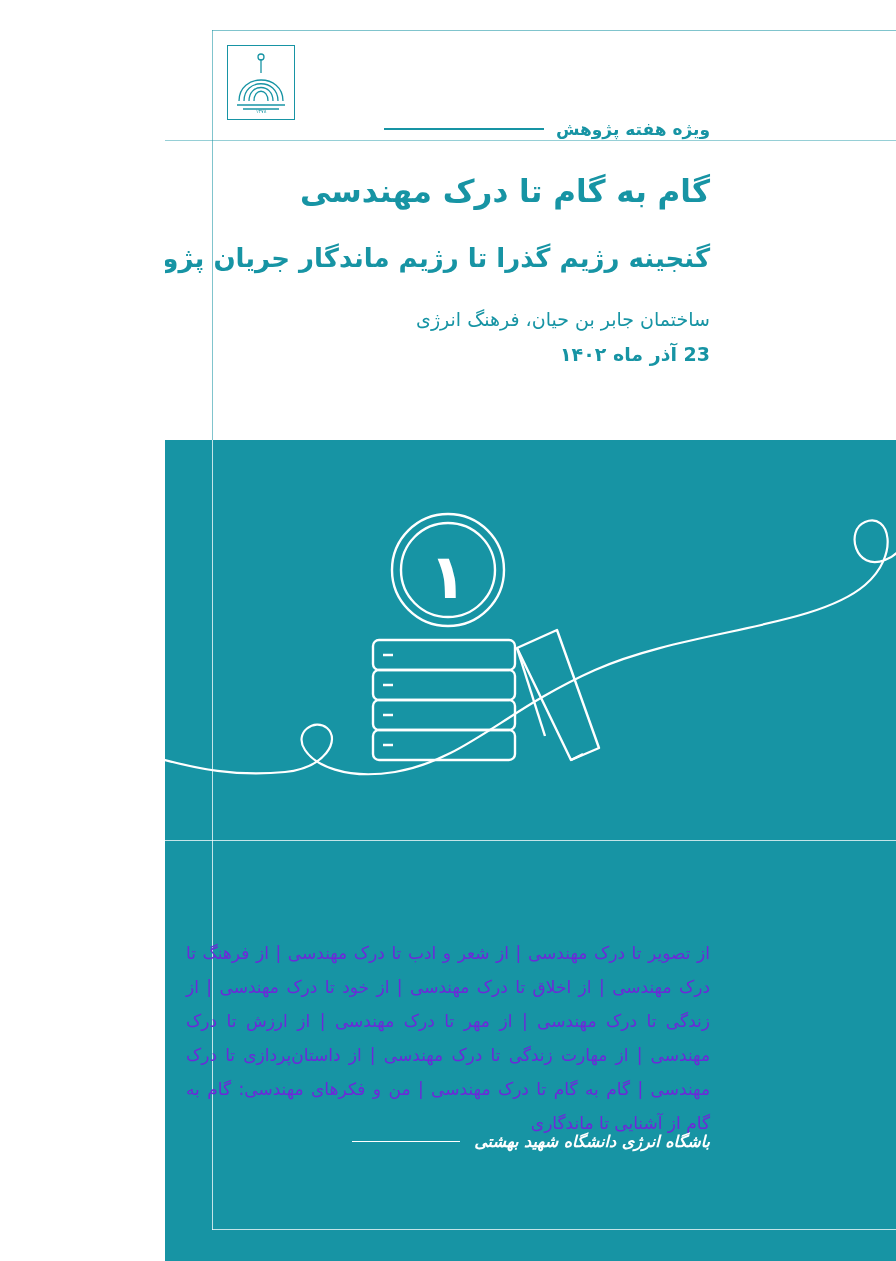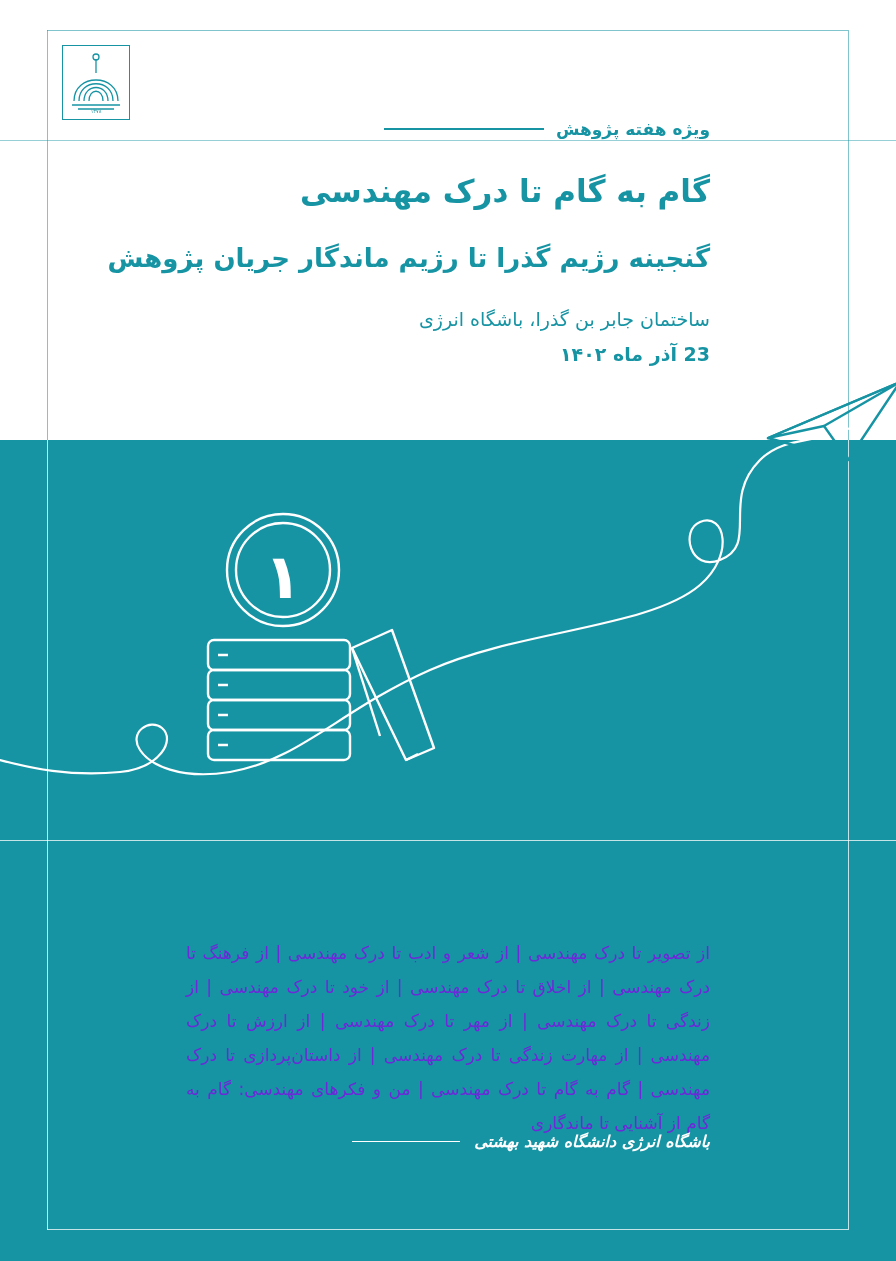--- a/index.html
+++ b/index.html
@@ -6,21 +6,21 @@
 
   html, body {
     width: 896px;
     height: 1261px;
     background: #ffffff;
     font-family: "DejaVu Sans", "Liberation Sans", sans-serif;
   }
 
   .poster {
     position: relative;
-    width: 896px;
+    width: 731px;
     height: 1261px;
     background: #ffffff;
     overflow: hidden;
   }
 
   
   .teal-block {
     position: absolute;
     left: 0;
     top: 440px;
@@ -209,21 +209,21 @@
     </svg>
   </div>
 
   <div class="eyebrow">
     <span class="txt">ویژه هفته پژوهش</span>
     <span class="rule"></span>
   </div>
 
   <div class="title-main">گام به گام تا درک مهندسی</div>
   <div class="title-sub">گنجینه رژیم گذرا تا رژیم ماندگار جریان پژوهش</div>
-  <div class="venue">ساختمان جابر بن گذرا، باشگاه انرژی</div>
+  <div class="venue">ساختمان جابر بن حیان، فرهنگ انرژی</div>
   <div class="date">23 آذر ماه ۱۴۰۲</div>
 
   <svg class="illus" viewBox="0 0 896 520">
     <g fill="none" stroke="#ffffff" stroke-width="2.2" stroke-linecap="round" stroke-linejoin="round">
 
       <path d="M880 80
                C 830 120, 790 100, 760 130
                C 720 170, 760 215, 720 230
                C 690 242, 680 200, 700 192
                C 725 182, 735 225, 700 255

